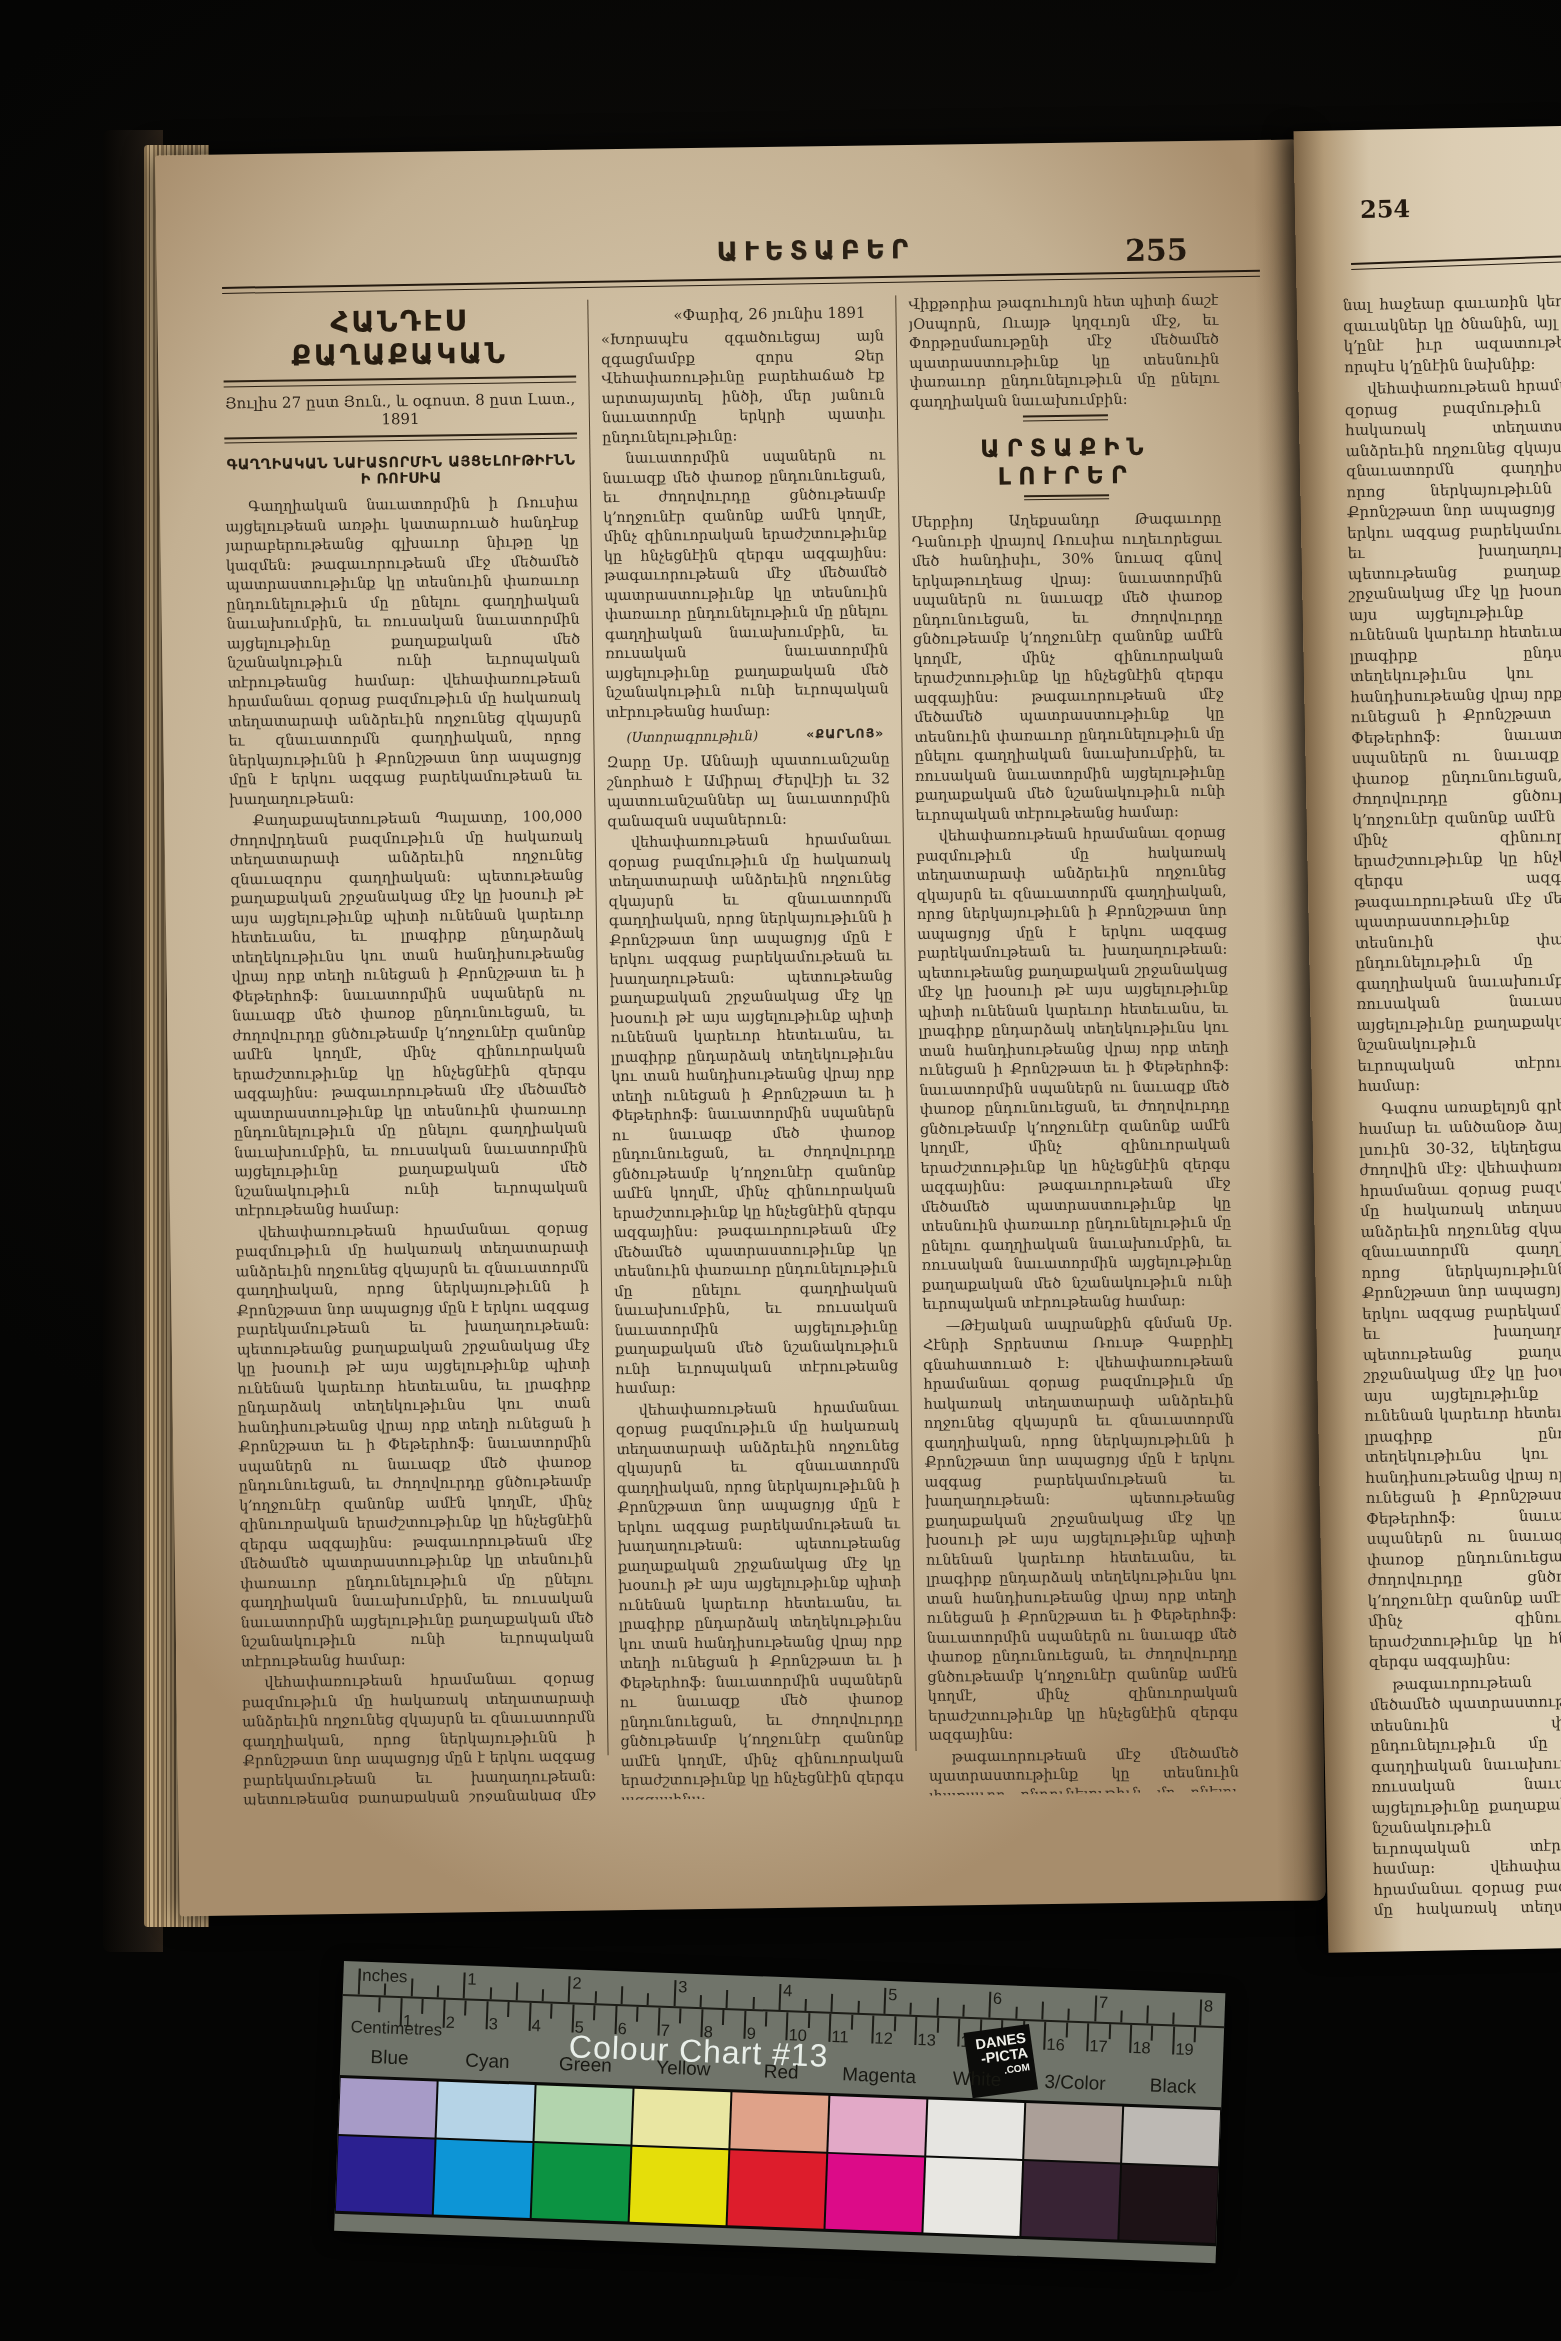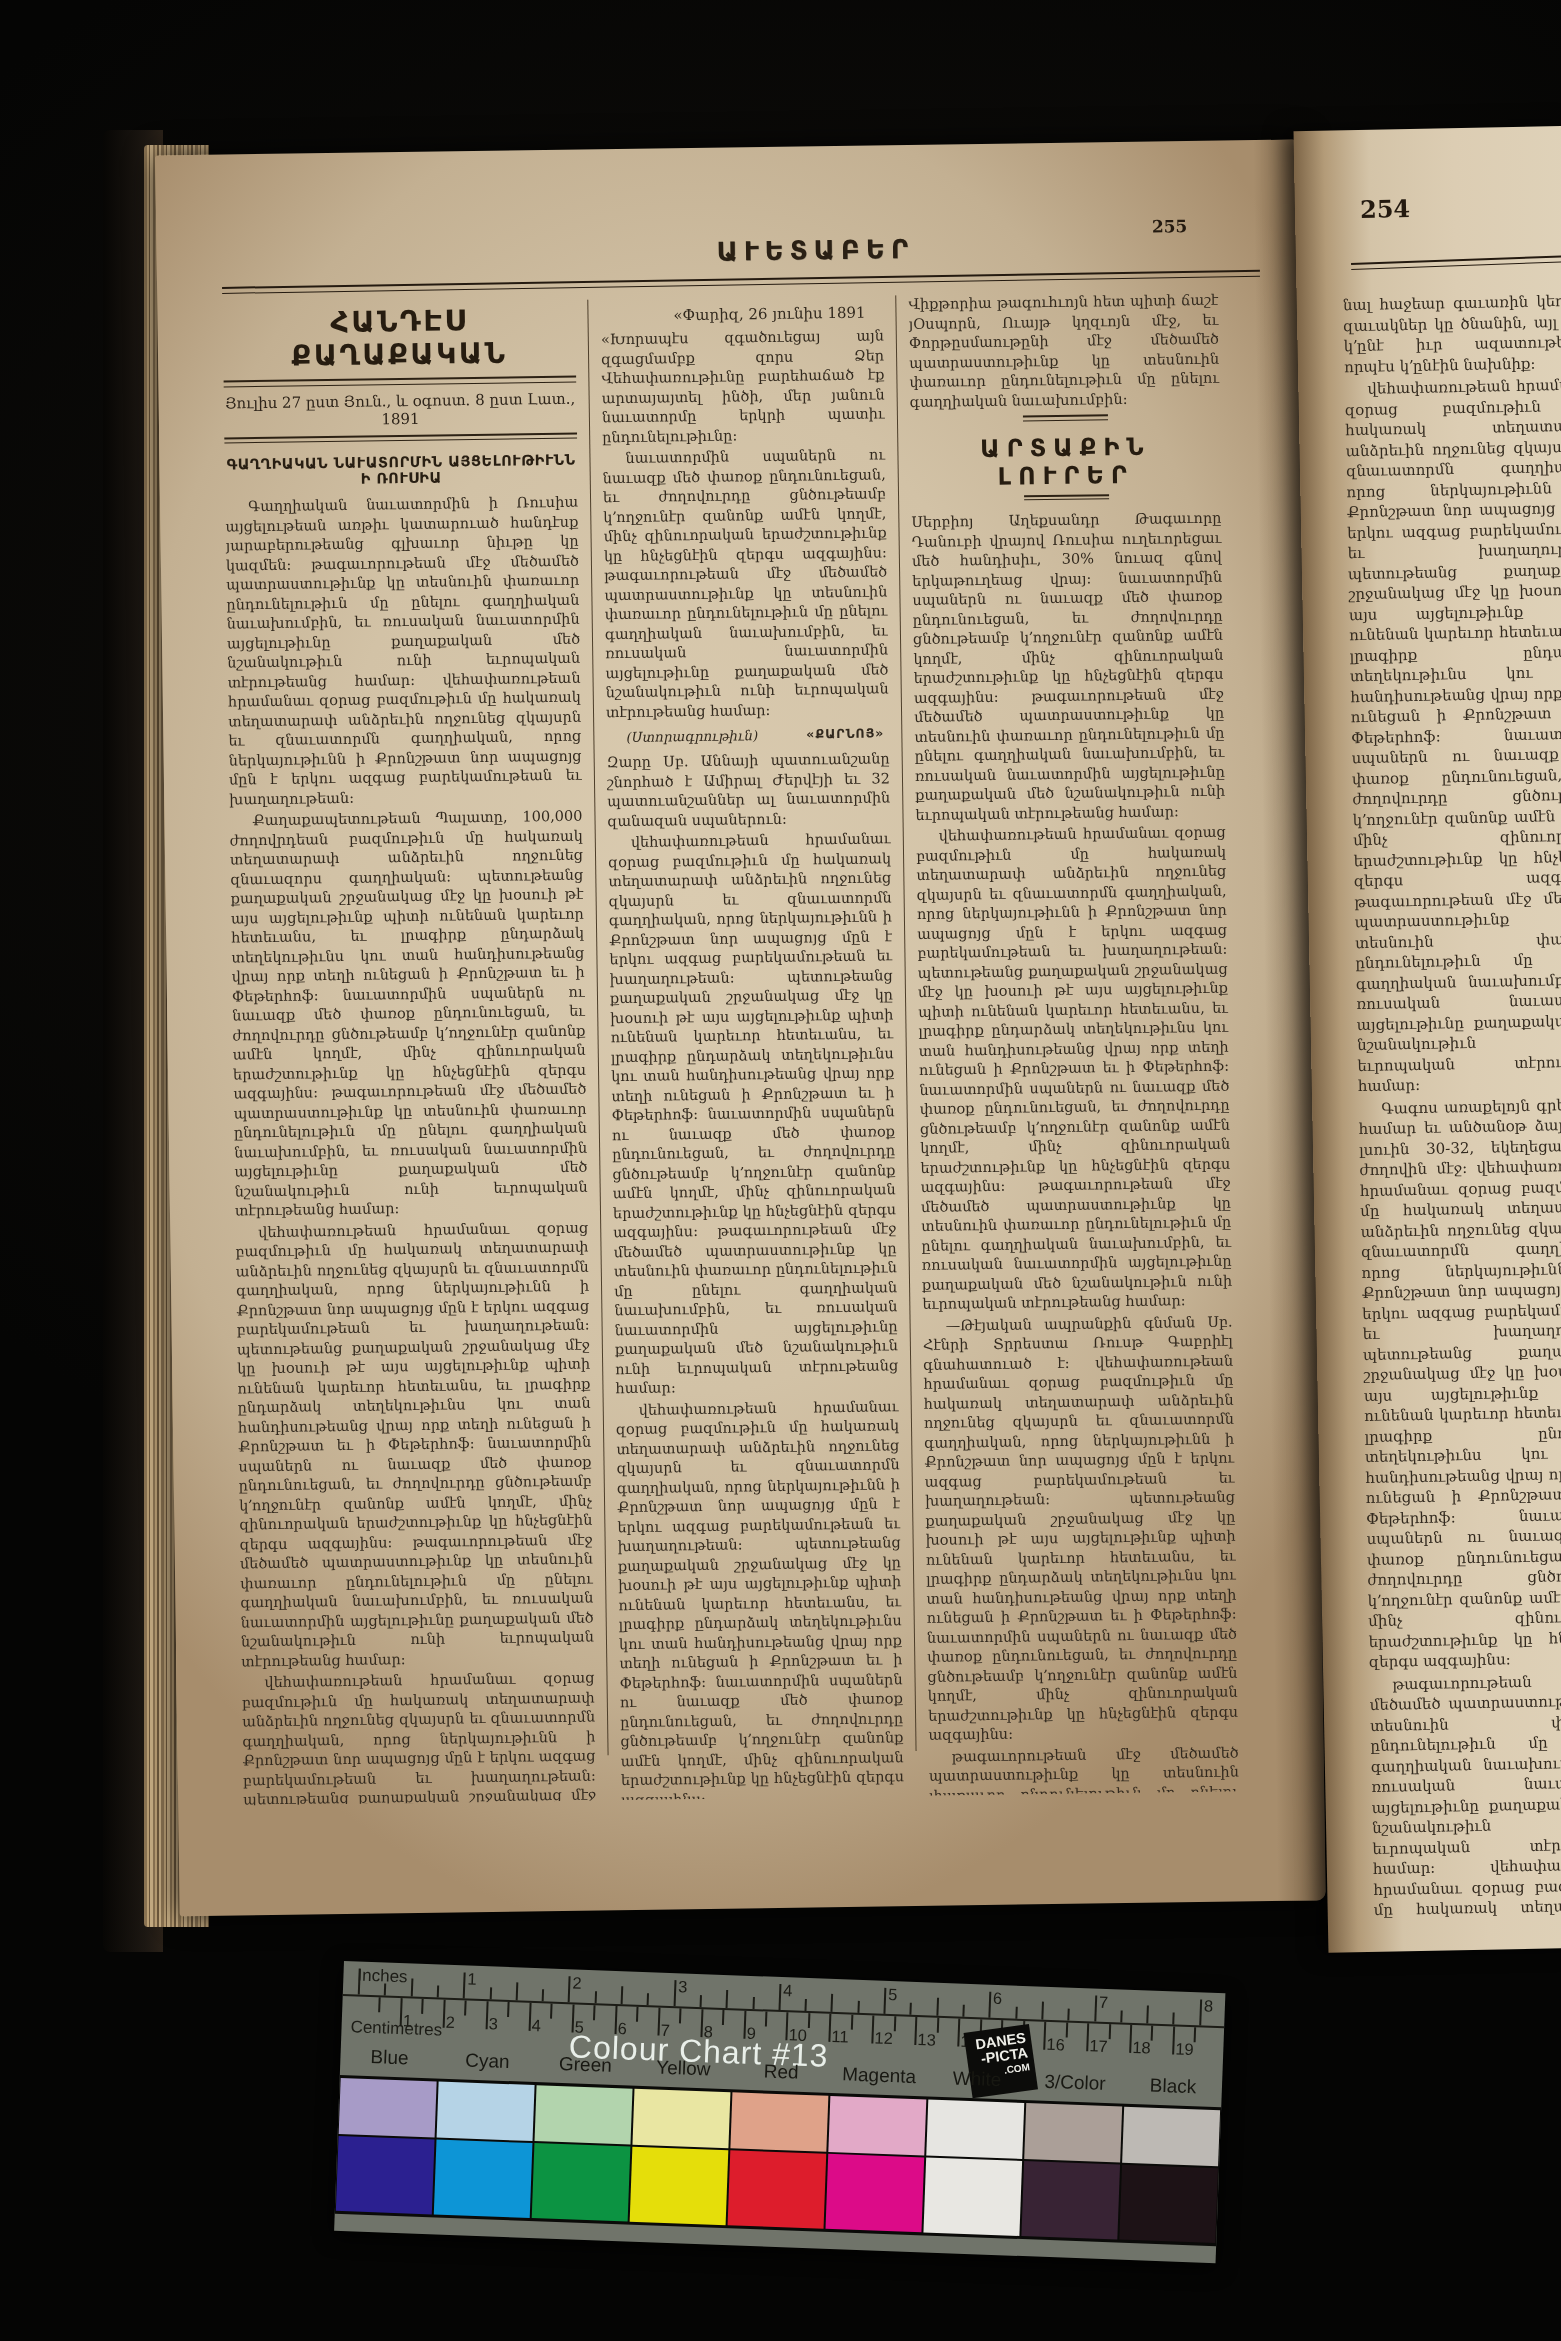--- a/index.html
+++ b/index.html
@@ -19,21 +19,21 @@
   .gutter-shade-left{position:absolute;right:0;top:0;width:48px;height:100%;
      background:linear-gradient(90deg,rgba(60,40,18,0) 0%,rgba(60,40,18,.45) 100%);}
   .page-right{position:absolute;left:1311px;top:131px;width:280px;height:1822px;
      transform:rotate(-1.1deg);transform-origin:0 50%;
      background:linear-gradient(90deg,#7c6446 0px,#b39b78 30px,#d4c4a8 75px,#dccdb3 160px,#dfd2b9 100%);
      box-shadow:-9px 0 20px rgba(0,0,0,.65);overflow:hidden;}
   
   .running-head-row{position:absolute;left:65px;top:75px;width:1036px;height:55px;color:#241a10;}
   .running-head{position:absolute;left:495px;top:14px;font-weight:bold;font-size:26px;letter-spacing:6px;
      font-family:"DejaVu Sans","DejaVu Serif",sans-serif;color:#2a2014;text-shadow:0.5px 0.5px 0 rgba(0,0,0,.25);}
-  .folio-255{position:absolute;right:70px;top:0px;font-weight:bold;font-size:17px;color:#241a10;}
+  .folio-255{position:absolute;right:70px;top:16px;font-weight:bold;font-size:30px;color:#241a10;}
   .head-rule{position:absolute;left:65px;top:131px;width:1038px;height:3.5px;
      border-top:2.5px solid #241a10;border-bottom:1px solid #241a10;transform:rotate(-0.15deg);}
   
   .cols{position:absolute;left:65px;top:150px;width:1043px;height:1501px;display:flex;overflow:hidden;}
   .col{overflow:hidden;height:100%;color:#32291e;}
   .col1{width:353px;}
   .col2{width:283px;}
   .col3{width:310px;}
   .colrule{width:1px;background:#4d3e2a;margin:0 12px;height:97%;}
   .masthead{font-weight:bold;font-size:28.5px;letter-spacing:2.5px;text-align:center;margin:3px 0 7px;

